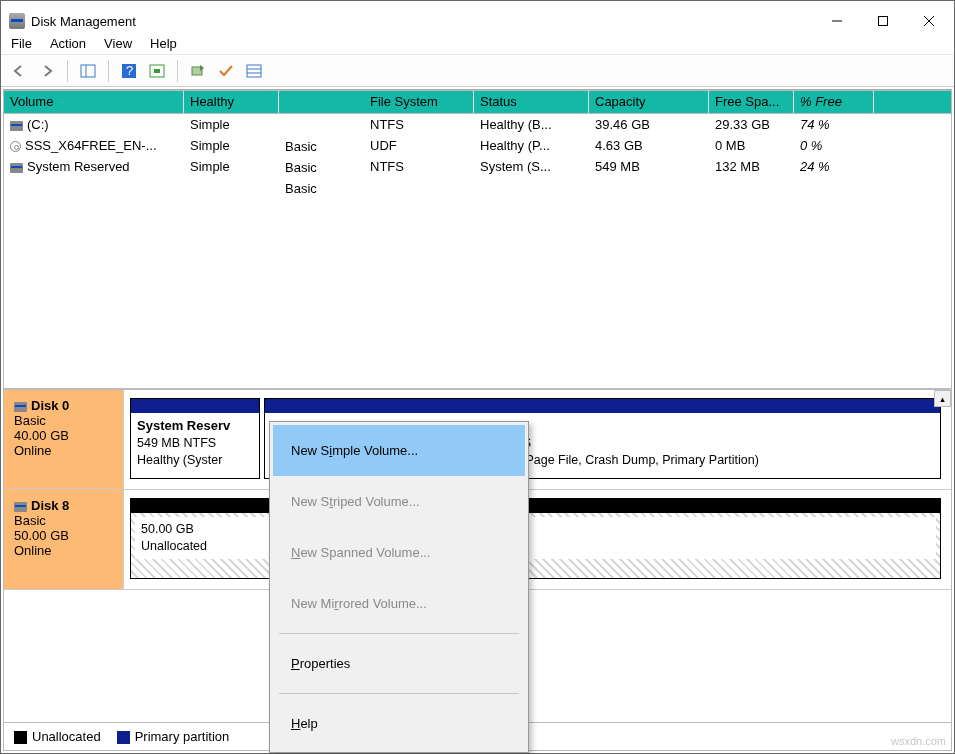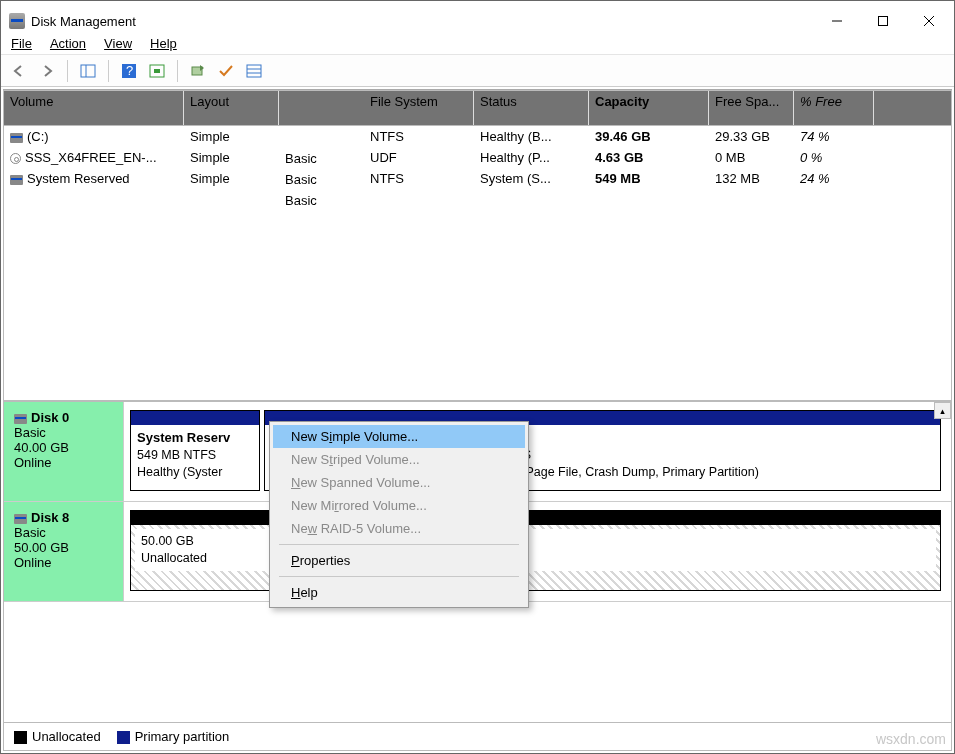--- a/index.html
+++ b/index.html
@@ -6,61 +6,61 @@
   html, body { margin: 0; padding: 0; background: #fff; }
   .window { width: 955px; height: 754px; border: 1px solid #666; background: #fff; display: flex; flex-direction: column; position: relative; }
   .titlebar { display: flex; align-items: center; height: 32px; padding: 8px 2px 0 8px; }
   .titlebar .icon { width: 16px; height: 16px; margin-right: 6px; background: linear-gradient(#aaa,#777); border-radius:2px; position:relative;}
   .titlebar .icon::after{content:"";position:absolute;left:2px;right:2px;top:6px;height:3px;background:#0a4bc2;}
   .title-text { flex:1; }
   .winbtns { display:flex; }
   .winbtn { width:46px; height:30px; display:flex; align-items:center; justify-content:center; }
   .winbtn svg { width:10px; height:10px; stroke:#000; stroke-width:1; fill:none; }
   .menubar { height: 22px; display:flex; align-items:center; gap:18px; padding:0 10px; border-bottom:1px solid #e5e5e5; }
-  .menubar span { cursor:default;text-decoration:underline; }
+  .menubar span { cursor:default; }
   .toolbar { height: 32px; display:flex; align-items:center; gap:4px; padding:0 6px; border-bottom:1px solid #ccc; background:#fdfdfd; }
   .tbtn { width:24px; height:24px; display:flex; align-items:center; justify-content:center; border:1px solid transparent; }
   .tsep { width:1px; height:22px; background:#ccc; margin:0 4px; }
   .content { flex:1; display:flex; flex-direction:column; border-top:1px solid #aaa; margin:2px; position:relative;}
   
-  .vol-header { display:flex; background:#737373; border:1px solid #bbb; height:36px; }
+  .vol-header { display:flex; background:#14b8a6; border:1px solid #bbb; height:24px; }
   .vol-header .col { padding:3px 6px; border-right:1px solid #ddd; white-space:nowrap; overflow:hidden; }
   .vol-rows { border:1px solid #bbb; border-top:none; height:275px; overflow:hidden; background:#fff; }
   .vol-row { display:flex; height:21px; align-items:center; }
   .vol-row .col { padding:2px 6px; white-space:nowrap; overflow:hidden; text-overflow:ellipsis; }
-  .c-vol{width:180px;} .c-layout{width:95px;} .c-type{width:85px;margin-top:43px;} .c-fs{width:110px;} .c-status{width:115px;} .c-cap{width:120px;font-weight:bold;} .c-free{width:85px;} .c-pfree{width:80px;font-style:italic;}
+  .c-vol{width:180px;} .c-layout{width:95px;} .c-type{width:85px;margin-top:43px;} .c-fs{width:110px;} .c-status{width:115px;} .c-cap{width:120px;} .c-free{width:85px;} .c-pfree{width:80px;font-style:italic;}
   .volicon{display:inline-block;width:13px;height:10px;background:#888;margin-right:4px;vertical-align:middle;border-radius:1px;position:relative;}
   .volicon::after{content:"";position:absolute;left:1px;right:1px;top:3px;height:2px;background:#0a4bc2;}
   .cdicon{display:inline-block;width:11px;height:11px;border:1px solid #888;border-radius:50%;margin-right:4px;vertical-align:middle;position:relative;}
   .cdicon::after{content:"";position:absolute;left:3px;top:3px;width:3px;height:3px;border:1px solid #888;border-radius:50%;}
   
   .diskmap { flex:1; border:1px solid #bbb; overflow:auto; position:relative; background:#fff;}
   .disk-row { display:flex; border-bottom:1px solid #ccc; min-height:100px; }
-  .disk-label { width:120px; border-right:1px solid #ccc; padding:8px 10px; background:#86efac; }
+  .disk-label { width:120px; border-right:1px solid #ccc; padding:8px 10px; background:#fdba74; }
   .disk-label b { font-weight:600; }
   .disk-parts { flex:1; display:flex; padding:8px 10px 10px 6px; gap:4px; }
   .part { border:1px solid #000; display:flex; flex-direction:column; background:#fff; }
   .part .band { height:14px; }
   .part .band.primary { background:#0e1e8c; }
   .part .band.unalloc { background:#000; }
   .part .info { padding:4px 6px; font-size:12.5px; line-height:1.35; white-space:nowrap; overflow:hidden;}
   .part.hatched { background: repeating-linear-gradient(45deg,#fff,#fff 4px,#d7d7d7 4px,#d7d7d7 6px); }
   .part.hatched .info { background:#fff; display:inline-block; margin:4px; }
   .scroll-up{position:absolute; right:0; top:0; width:17px; height:17px; background:#f0f0f0; border:1px solid #bbb; display:flex;align-items:center;justify-content:center;font-size:9px;}
   
   .legend { height:28px; border:1px solid #bbb; border-top:none; display:flex; align-items:center; gap:16px; padding:0 10px; }
   .leg-swatch { width:13px; height:13px; display:inline-block; margin-right:5px; vertical-align:middle;}
   
   .ctxmenu { position:absolute; left:268px; top:420px; width:260px; background:#f0f0f0; border:1px solid #999; box-shadow:3px 3px 6px rgba(0,0,0,.25); z-index:50; padding:3px; }
-  .ctxmenu .item { padding:4px 18px; cursor:default; }
+  .ctxmenu .item { padding:18px 18px; cursor:default; }
   .ctxmenu .item.sel { background:#91c9f7; }
   .ctxmenu .item.dis { color:#8a8a8a; }
   .ctxmenu hr { border:none; border-top:1px solid #c8c8c8; margin:4px 6px; }
   u{text-decoration:underline;}
-  .watermark{position:absolute;bottom:6px;right:8px;color:#c7c7c7;font-size:14px;}
+  .watermark{position:absolute;bottom:6px;right:8px;color:#c7c7c7;font-size:11px;}
 </style>
 </head>
 <body>
 
 <div class="window">
 
   <div class="titlebar">
     <span class="icon"></span>
     <span class="title-text">Disk Management</span>
     <div class="winbtns">
@@ -139,21 +139,21 @@
           <line x1="1" y1="5" x2="15" y2="5" stroke="#3a78c9"></line>
           <line x1="1" y1="9" x2="15" y2="9" stroke="#3a78c9"></line>
         </svg>
       </div>
   </div>
 
   <div class="content">
 
     <div class="vol-header">
       <div class="col c-vol">Volume</div>
-      <div class="col c-layout">Layout</div>
+      <div class="col c-layout">Healthy</div>
       <div class="col c-type">Type</div>
       <div class="col c-fs">File System</div>
       <div class="col c-status">Status</div>
       <div class="col c-cap">Capacity</div>
       <div class="col c-free">Free Spa...</div>
       <div class="col c-pfree">% Free</div>
     </div>
     <div class="vol-rows" id="vol-rows">
         <div class="vol-row">
           <div class="col c-vol"><span class="volicon"></span>(C:)</div>
@@ -218,21 +218,20 @@
       <span><span class="leg-swatch" style="background:#0e1e8c"></span><span>Primary partition</span></span>
     </div>
 
   </div>
 
   <div class="ctxmenu" id="ctxmenu">
       <div class="item sel">New S<u>i</u>mple Volume...</div>
       <div class="item dis">New S<u>t</u>riped Volume...</div>
       <div class="item dis"><u>N</u>ew Spanned Volume...</div>
       <div class="item dis">New Mi<u>r</u>rored Volume...</div>
-      <div class="item dis">Ne<u>w</u> RAID-5 Volume...</div>
       <hr>
       <div class="item "><u>P</u>roperties</div>
       <hr>
       <div class="item "><u>H</u>elp</div>
     </div>
 
   <div class="watermark">wsxdn.com</div>
 </div>
 
 </body></html>

